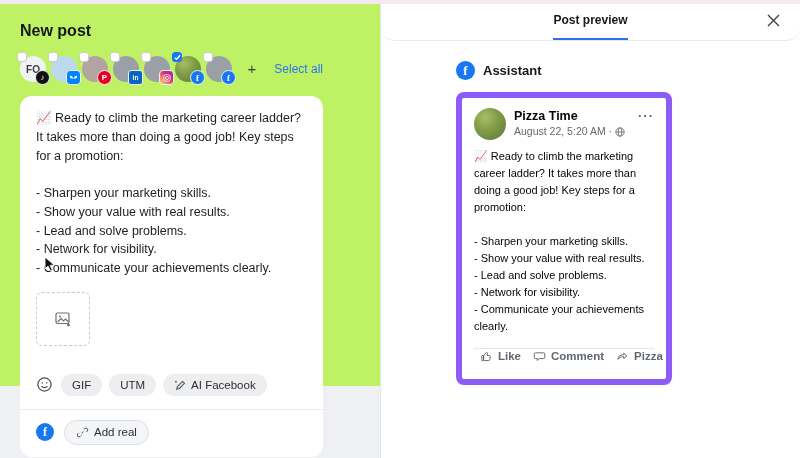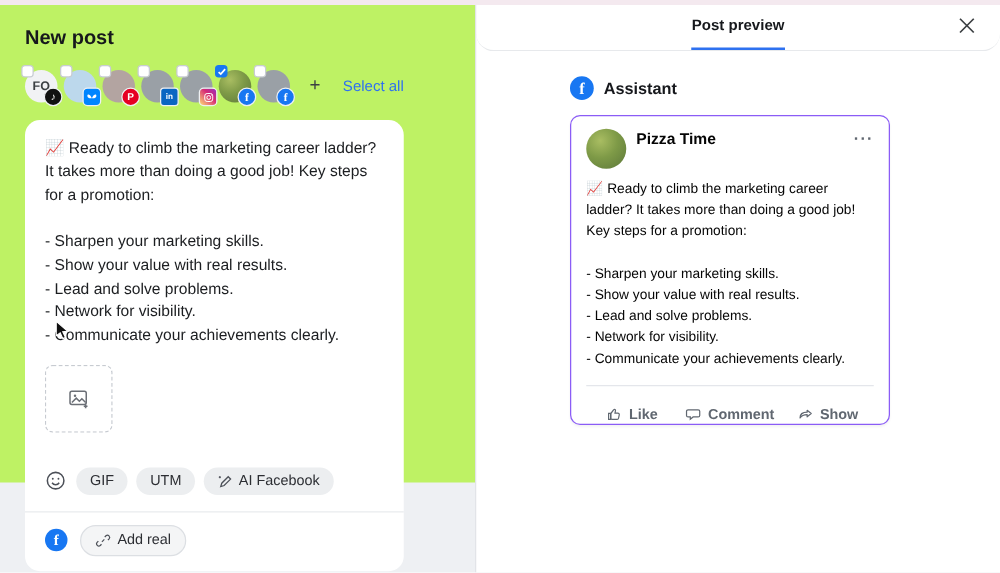--- a/index.html
+++ b/index.html
@@ -57,31 +57,31 @@
       gap:24px;position:relative;border-radius:14px;}
   .rp-tab{font-size:12px;color:#5f6368;cursor:pointer;height:40px;display:flex;align-items:center;position:relative;}
   .rp-tab.active{color:#16181c;font-weight:bold;}
   .rp-tab.active::after{content:"";position:absolute;left:0;right:0;bottom:0;height:2.5px;background:#2e71f0;}
   .close-btn{position:absolute;right:18px;top:11px;width:18px;height:18px;border:none;background:transparent;
       padding:0;cursor:pointer;display:flex;align-items:center;justify-content:center;}
   .rp-body{padding:20px 0 0 75px;}
   .network-header{display:flex;align-items:center;gap:8px;margin-bottom:12px;}
   .network-header .fb-dot{width:19px;height:19px;font-size:13px;}
   .network-name{font-size:13px;font-weight:bold;color:#16181c;}
-  .preview-card{width:256px;background:#fff;border:1px solid #8b5cf6;border-radius:8px;
+  .preview-card{width:216px;background:#fff;border:6px solid #8b5cf6;border-radius:8px;
       box-shadow:0 1px 2px rgba(0,0,0,.05);box-sizing:border-box;}
   .pc-head{display:flex;align-items:flex-start;padding:10px 12px 6px 12px;position:relative;}
   .pc-avatar{width:32px;height:32px;border-radius:50%;flex:0 0 auto;margin-right:8px;
       background:radial-gradient(circle at 35% 30%,#a9bd62 0%,#7e9a47 45%,#5c773a 100%);}
   .pc-name{font-size:12.5px;font-weight:bold;color:#050505;line-height:1.3;}
   .pc-meta{font-size:10.5px;color:#65676b;display:flex;align-items:center;gap:3px;line-height:1.4;}
   .pc-more{position:absolute;right:12px;top:10px;border:none;background:transparent;color:#606770;
       font-size:13px;font-weight:bold;letter-spacing:1px;cursor:pointer;padding:0;}
   .pc-text{padding:2px 12px 12px 12px;font-size:11px;line-height:1.55;color:#050505;white-space:pre-line;}
-  .pc-actions{border-top:1px solid #e4e6eb;margin:0 12px;display:flex;height:30px;align-items:flex-end;}
+  .pc-actions{border-top:1px solid #e4e6eb;margin:0 12px;display:flex;height:30px;align-items:flex-start;}
   .pc-action{flex:1;display:flex;align-items:center;justify-content:center;gap:5px;border:none;background:transparent;
       font-size:11.5px;font-weight:bold;color:#606770;cursor:pointer;font-family:"Liberation Sans",sans-serif;}
   svg{display:block;}
 </style>
 </head>
 <body>
 
 <div class="top-strip"></div>
 
 <div class="left-panel">
@@ -233,20 +233,30 @@
     <div class="network-header">
       <span class="fb-dot">f</span>
       <span class="network-name">Assistant</span>
     </div>
 
     <div class="preview-card">
       <div class="pc-head">
         <span class="pc-avatar"></span>
         <span>
           <div class="pc-name">Pizza Time</div>
+          <div class="pc-meta">
+            <span>August 22, 5:20 AM ·</span>
+            <span>
+              <svg width="10" height="10" viewBox="0 0 12 12" fill="none" stroke="#65676b" stroke-width="1">
+                <circle cx="6" cy="6" r="5"></circle>
+                  <ellipse cx="6" cy="6" rx="2.2" ry="5"></ellipse>
+                  <path d="M1 6h10"></path>
+              </svg>
+            </span>
+          </div>
         </span>
         <button class="pc-more">···</button>
       </div>
 
       <div class="pc-text">📈 Ready to climb the marketing career ladder? It takes more than doing a good job! Key steps for a promotion:
 
 - Sharpen your marketing skills.
 - Show your value with real results.
 - Lead and solve problems.
 - Network for visibility.
@@ -269,18 +279,18 @@
             </svg>
           </span>
           <span>Comment</span>
         </button>
         <button class="pc-action">
           <span>
             <svg width="13" height="13" viewBox="0 0 16 16" fill="none" stroke="#606770" stroke-width="1.2">
               <path d="M9.5 4l4 3.2-4 3.2V8.2C6.5 8.2 4 9 2.5 11.5c0-3.5 2.5-5.7 7-5.7z" stroke-linejoin="round"></path>
             </svg>
           </span>
-          <span>Show</span>
+          <span>Pizza</span>
         </button>
       </div>
     </div>
   </div>
 </div>
 
 </body></html>

